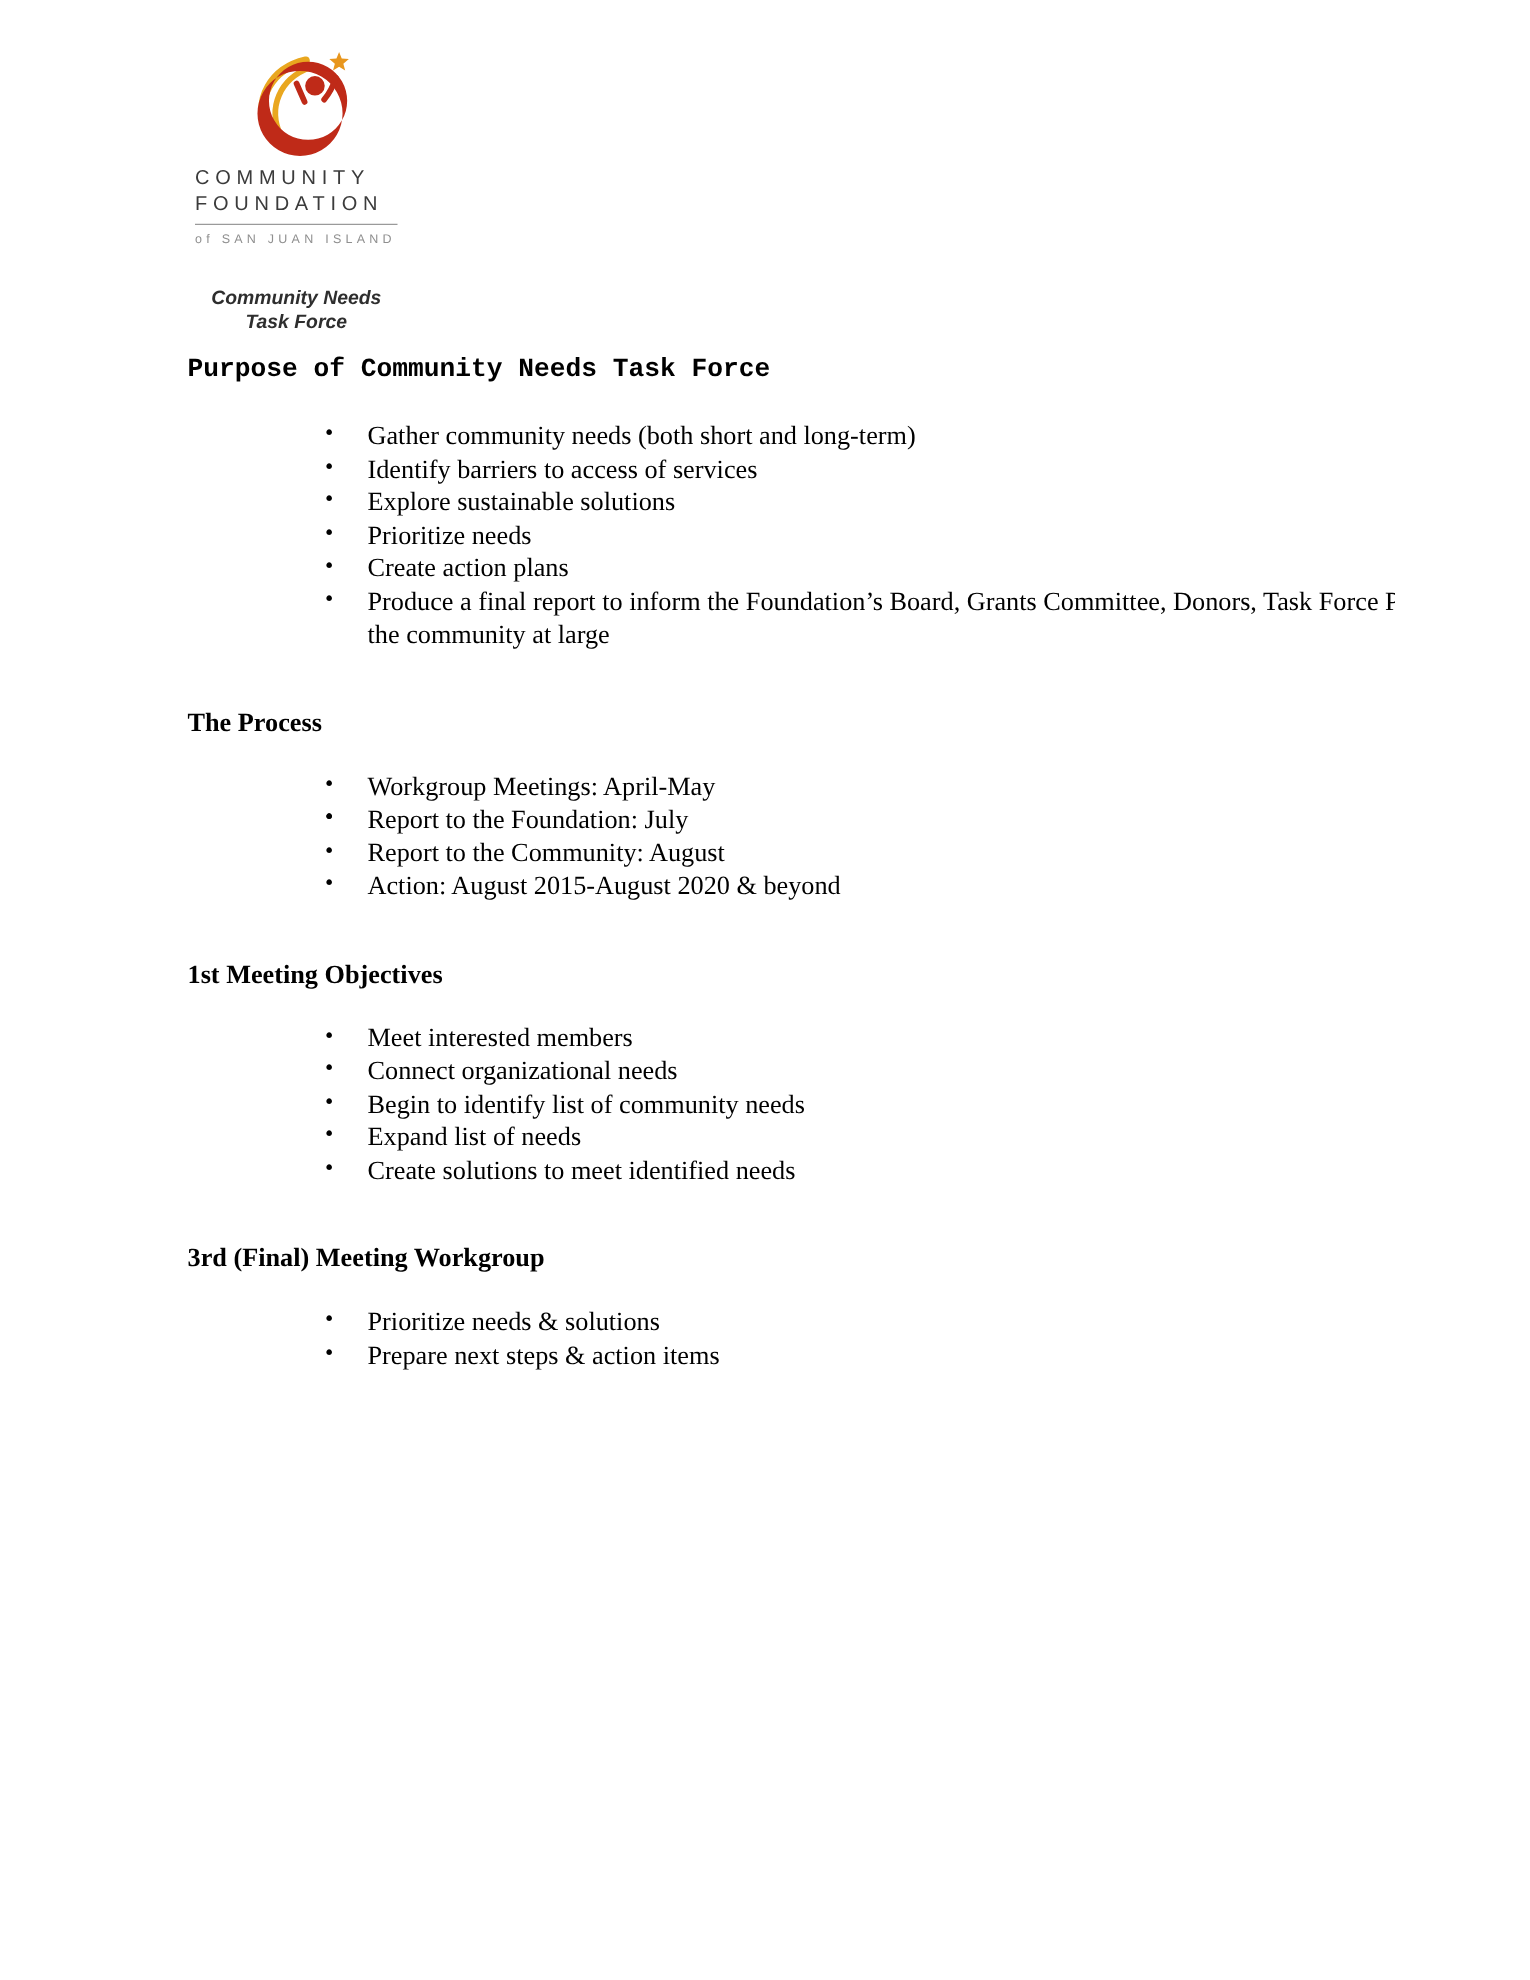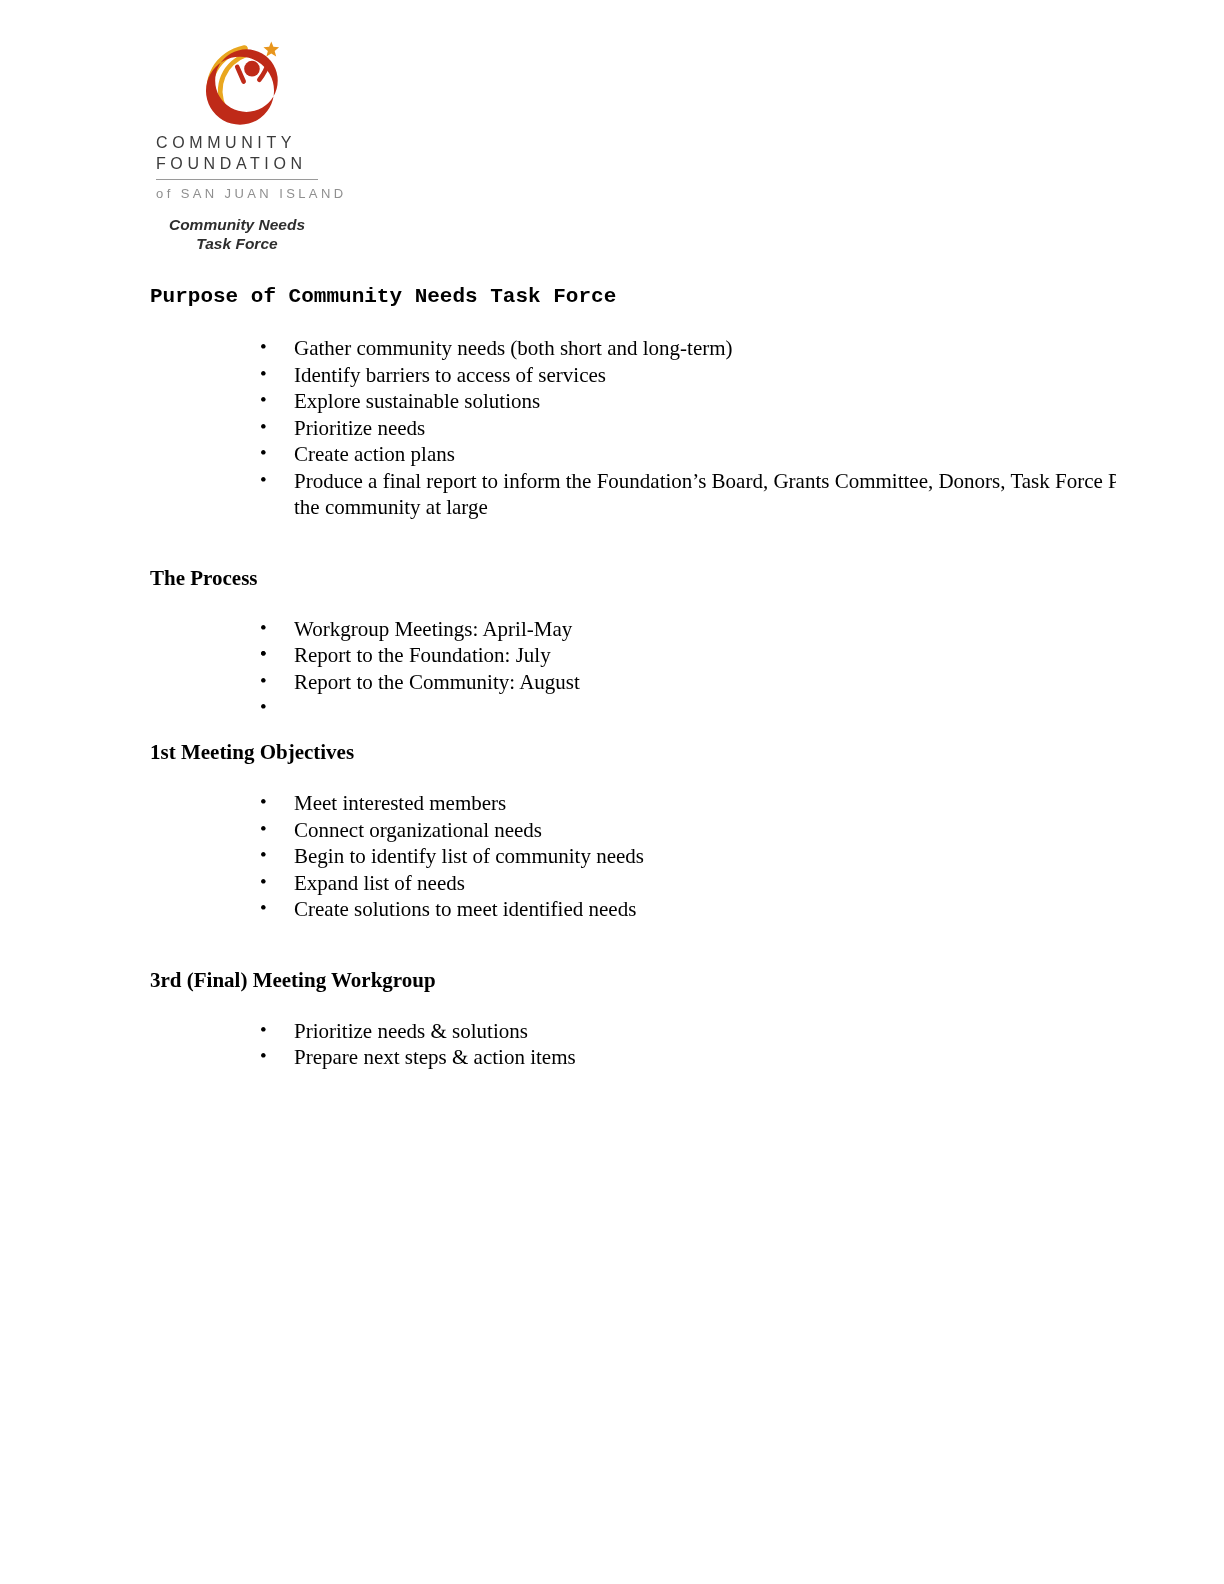--- a/index.html
+++ b/index.html
@@ -37,27 +37,27 @@
     white-space: nowrap;
   }
   .logo-rule {
     border: none;
     border-top: 1.5px solid #9a9a9a;
     margin: 5px 0 6px 0;
     width: 162px;
   }
   .logo-subtitle {
     font-family: "Liberation Sans", sans-serif;
-    font-size: 13px;
+    font-size: 10px;
     letter-spacing: 3.4px;
     color: #8f8f8f;
     white-space: nowrap;
   }
   .doc-title {
-    margin-top: 14px;
+    margin-top: 32px;
     width: 162px;
     text-align: center;
     font-family: "Liberation Sans", sans-serif;
     font-style: italic;
     font-weight: bold;
     font-size: 15.5px;
     line-height: 19px;
     color: #2e2e2e;
   }
 
@@ -135,21 +135,21 @@
         </ul>
   </div>
 
   <div class="section">
     <div class="section-heading">The Process</div>
     <ul class="bullets">
           <li><span class="dot">•</span><span>Workgroup Meetings: April-May</span></li>
           <li><span class="dot">•</span></li>
           <li><span class="dot">•</span><span>Report to the Foundation: July</span></li>
           <li><span class="dot">•</span><span>Report to the Community: August</span></li>
-          <li><span class="dot">•</span></li>
+          <li><span class="dot">•</span><span>Action: August 2015-August 2020 &amp; beyond</span></li>
         </ul>
   </div>
 
   <div class="section">
     <div class="section-heading">1st Meeting Objectives</div>
     <ul class="bullets">
           <li><span class="dot">•</span><span>Meet interested members</span></li>
           <li><span class="dot">•</span><span>Connect organizational needs</span></li>
           <li><span class="dot">•</span><span>Begin to identify list of community needs</span></li>
         </ul>

